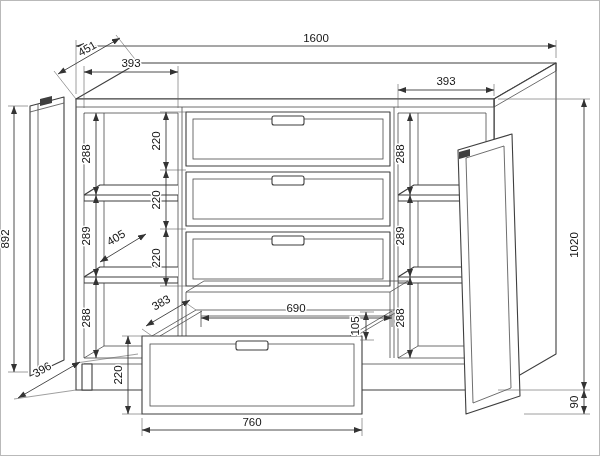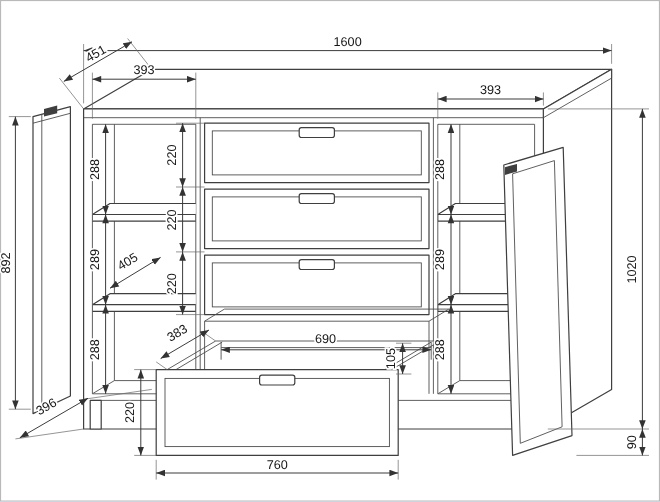--- a/index.html
+++ b/index.html
@@ -1,16 +1,16 @@
 <!DOCTYPE html>
 <html><head>
 <meta charset="utf-8">
 <style>
   html,body{margin:0;padding:0;background:#fff;}
-  .stage{width:600px;height:456px;position:relative;background:#3b82f6;overflow:hidden;}
+  .stage{width:600px;height:456px;position:relative;background:#0369a1;overflow:hidden;}
   svg{display:block;}
   .cab{stroke:#3f3f3f;stroke-width:1.1;fill:none;stroke-linejoin:round;stroke-linecap:round;}
   .thin{stroke:#4a4a4a;stroke-width:.8;fill:none;}
   .fillw{fill:#ffffff;}
   .dark{fill:#3f3f3f;stroke:none;}
   .dl{stroke:#3a3a3a;stroke-width:.9;fill:none;marker-start:url(#aS);marker-end:url(#aE);}
   .ext{stroke:#6a6a6a;stroke-width:.65;fill:none;}
   .dimtxt{font-family:"Liberation Sans",sans-serif;font-size:11.5px;fill:#151515;
           text-anchor:middle;paint-order:stroke;stroke:#ffffff;stroke-width:3px;}
 </style>

